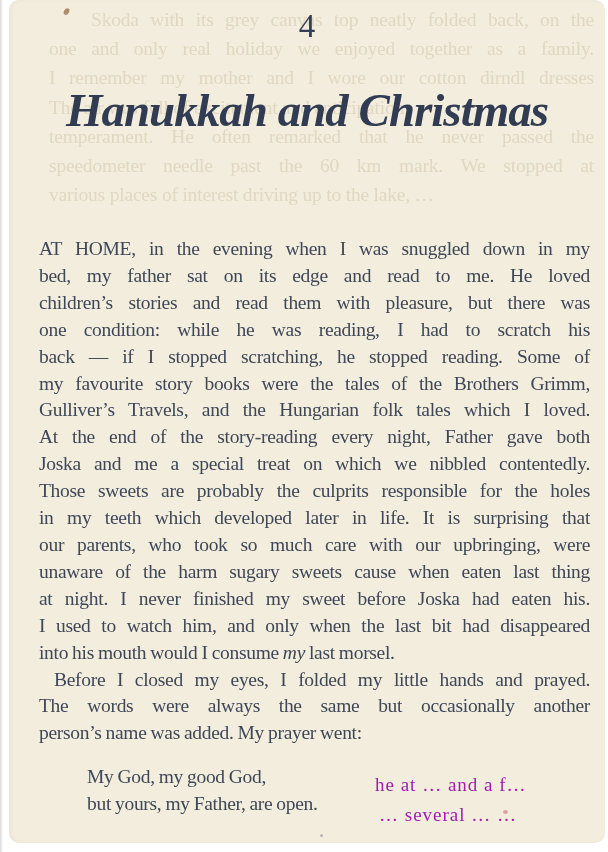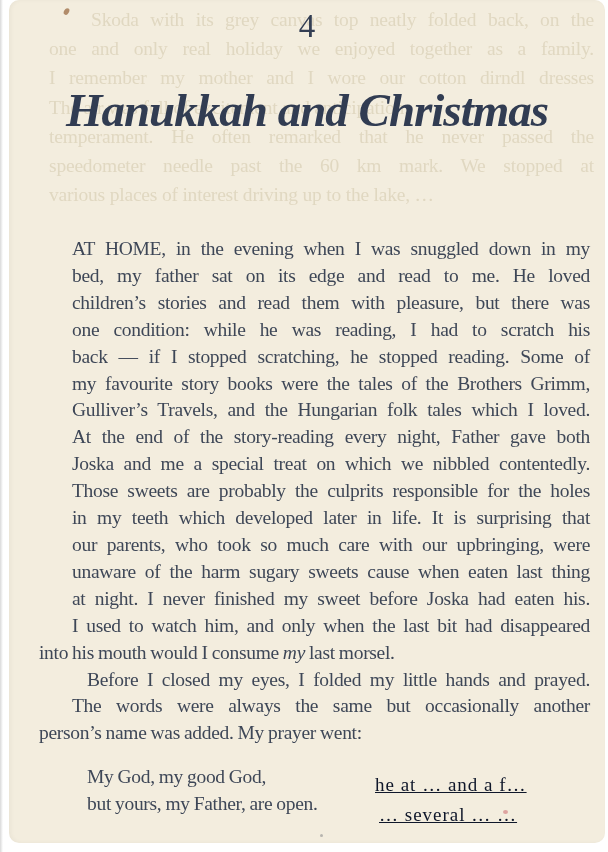--- a/index.html
+++ b/index.html
@@ -31,25 +31,24 @@
     color: #e0d7c0;
     filter: blur(0.5px);
     opacity: 0.95;
   }
   .ghost-line { min-height: 29.2px; }
   .ghost-line.j { text-align: justify; text-align-last: justify; }
   .ghost-line.ind { padding-left: 42px; }
   .ghost-frag {
     position: absolute;
     font-size: 19px;
-    color: #0f172a;
+    color: #a21caf;
     filter: blur(0.6px);
     letter-spacing: 1px;
     white-space: nowrap;
-    text-decoration: underline;
   }
   .chapter-number {
     position: absolute;
     top: 6px; left: 0; width: 100%;
     text-align: center;
     font-size: 33px;
     line-height: 40px;
     color: #333e53;
   }
   .chapter-title {
@@ -66,21 +65,21 @@
   .body-text {
     position: absolute;
     left: 30px; top: 236px; width: 551px;
     font-size: 19.5px;
     line-height: 26.9px;
     letter-spacing: -0.3px;
     word-spacing: -0.6px;
     color: #3e4757;
   }
   .line { min-height: 26.9px; }
-  .line.j { text-align: justify; text-align-last: justify; margin-left: 33px; }
+  .line.j { text-align: justify; text-align-last: justify; }
   .line.indent { padding-left: 15px; }
   .em-word { font-style: italic; }
   .verse { margin-left: 48px; margin-top: 17px; font-family: Liberation Serif, serif; }
   .speck { position: absolute; border-radius: 50%; }
   .speck-brown { left: 55px; top: 8px; width: 5px; height: 7px; background: #9b6b43; opacity: .75; transform: rotate(25deg); border-radius: 60% 40% 50% 50%; }
   .speck-red { left: 494px; top: 810px; width: 5px; height: 4px; background: #d89090; opacity: .8; }
   .speck-gray { left: 311px; top: 834px; width: 3px; height: 3px; background: #8f8f8f; opacity: .6; }
 </style>
 </head>
 <body>

